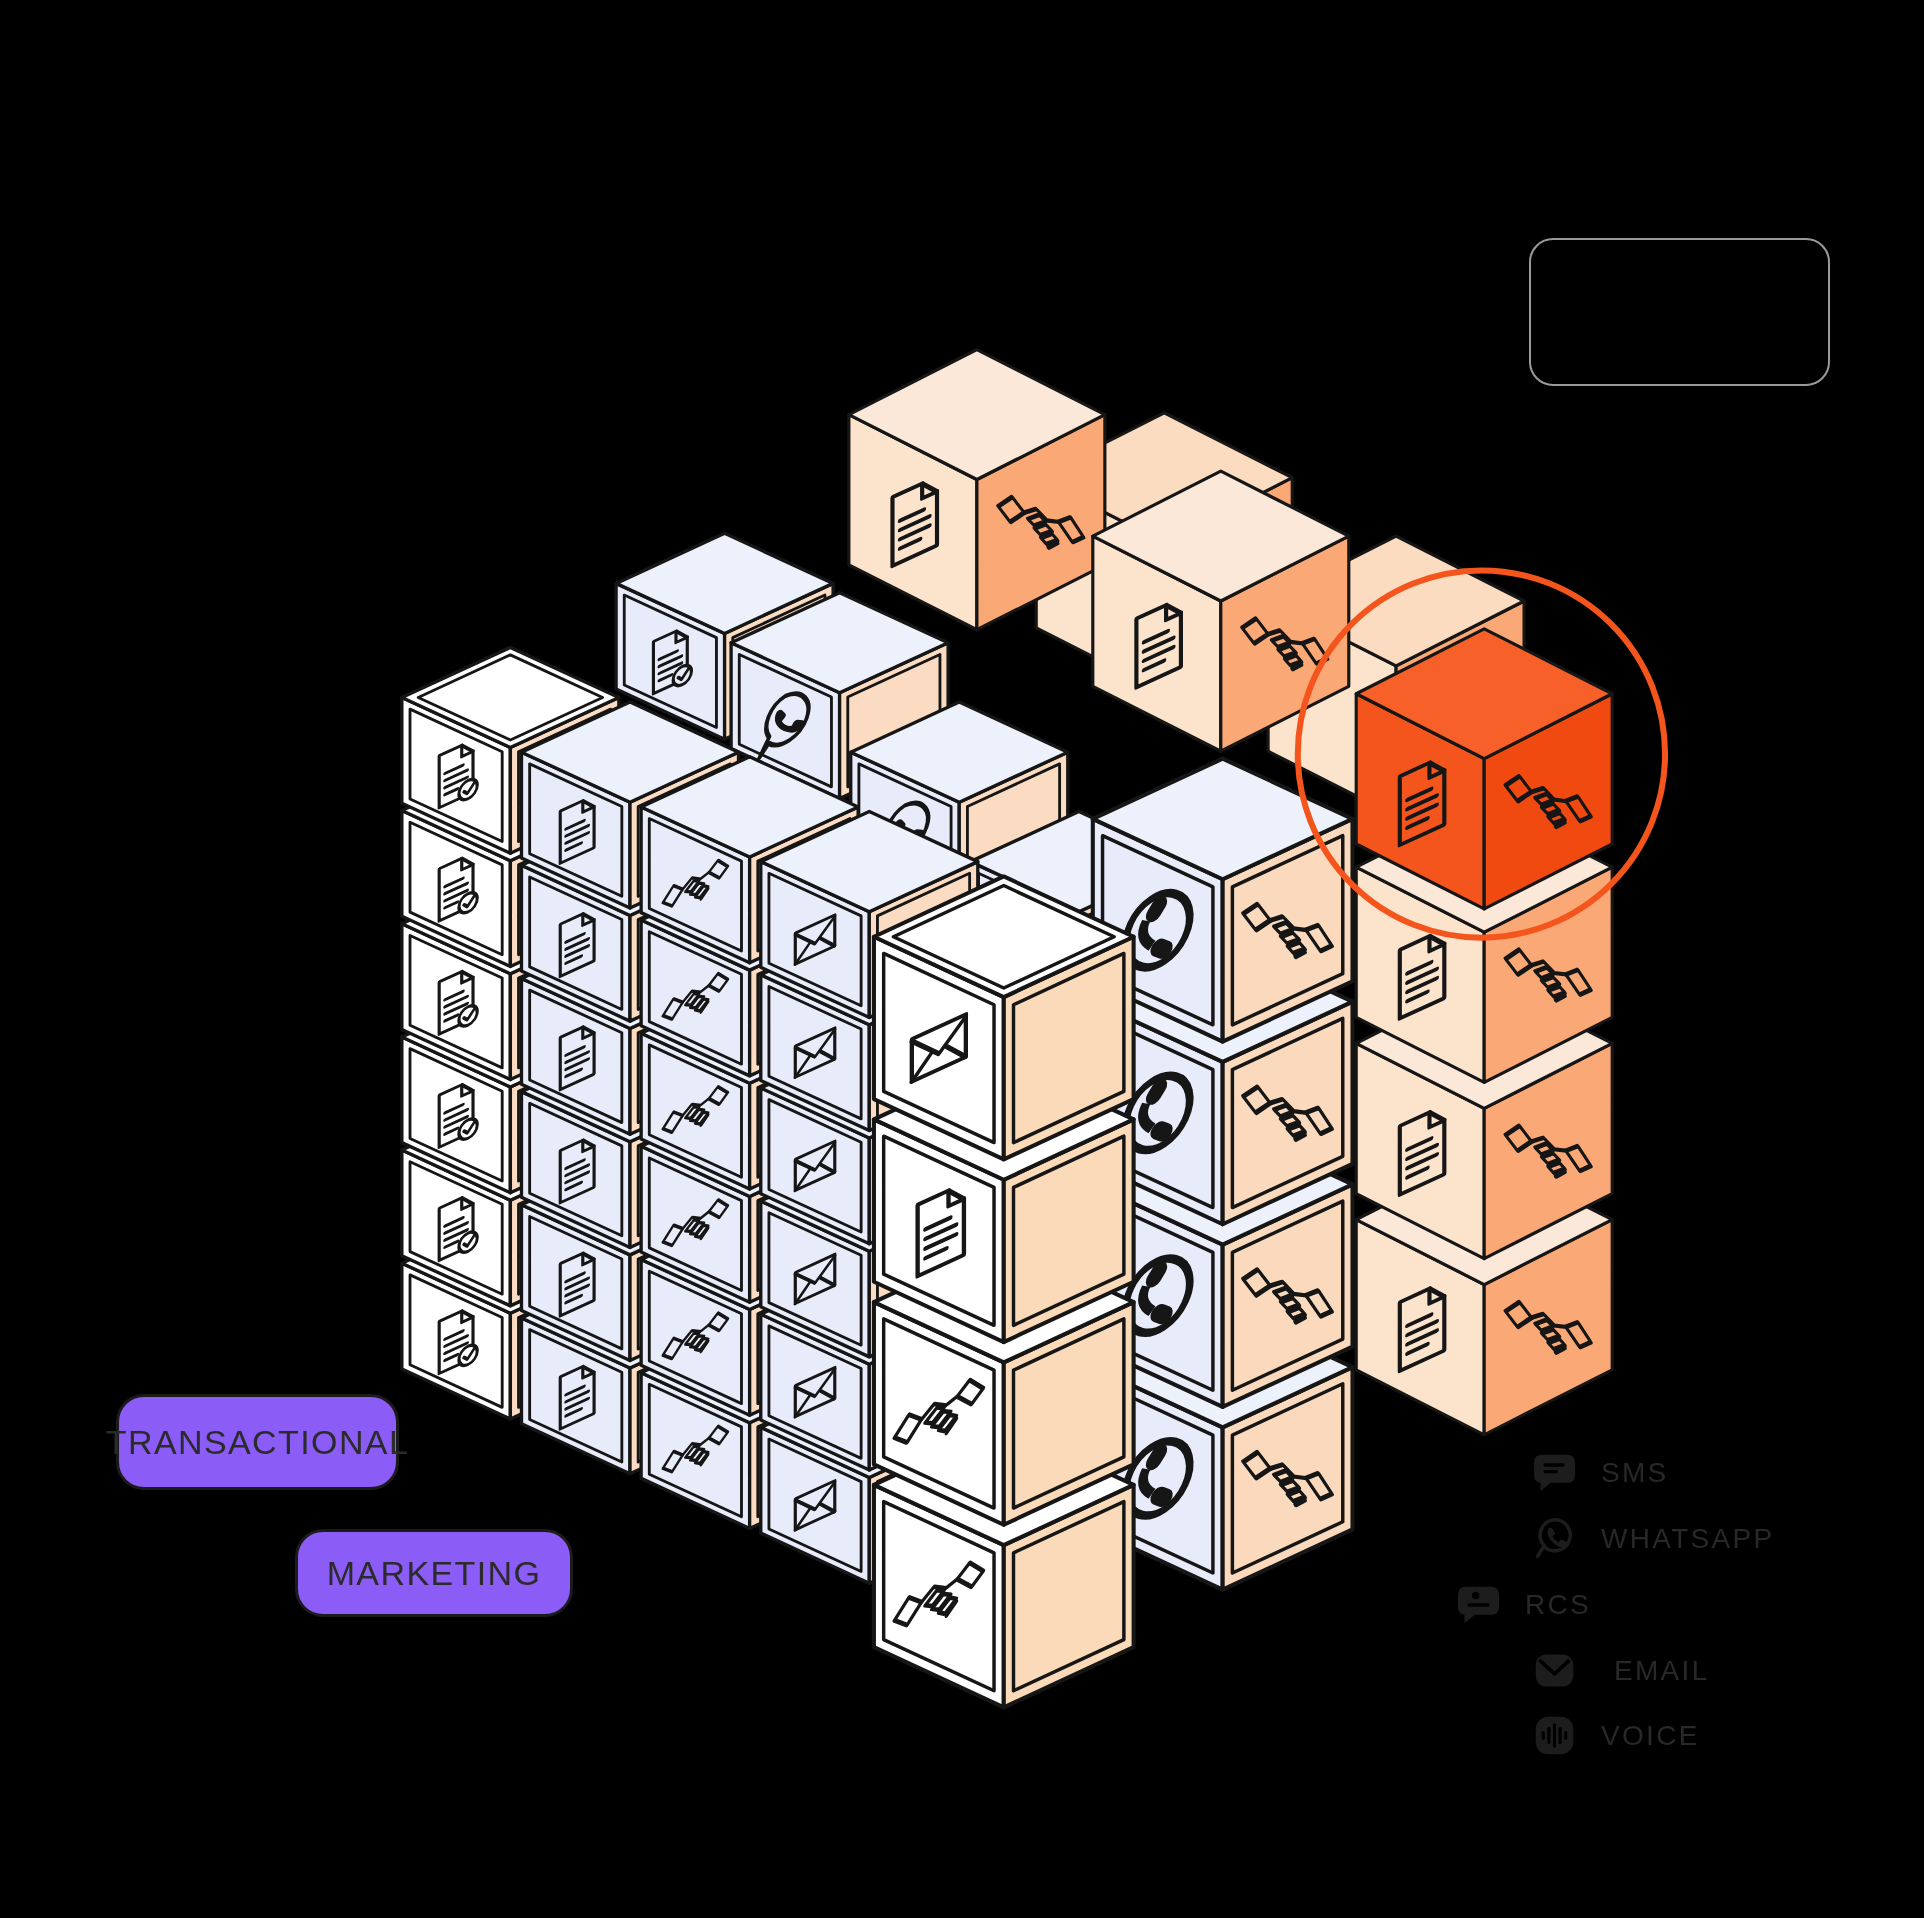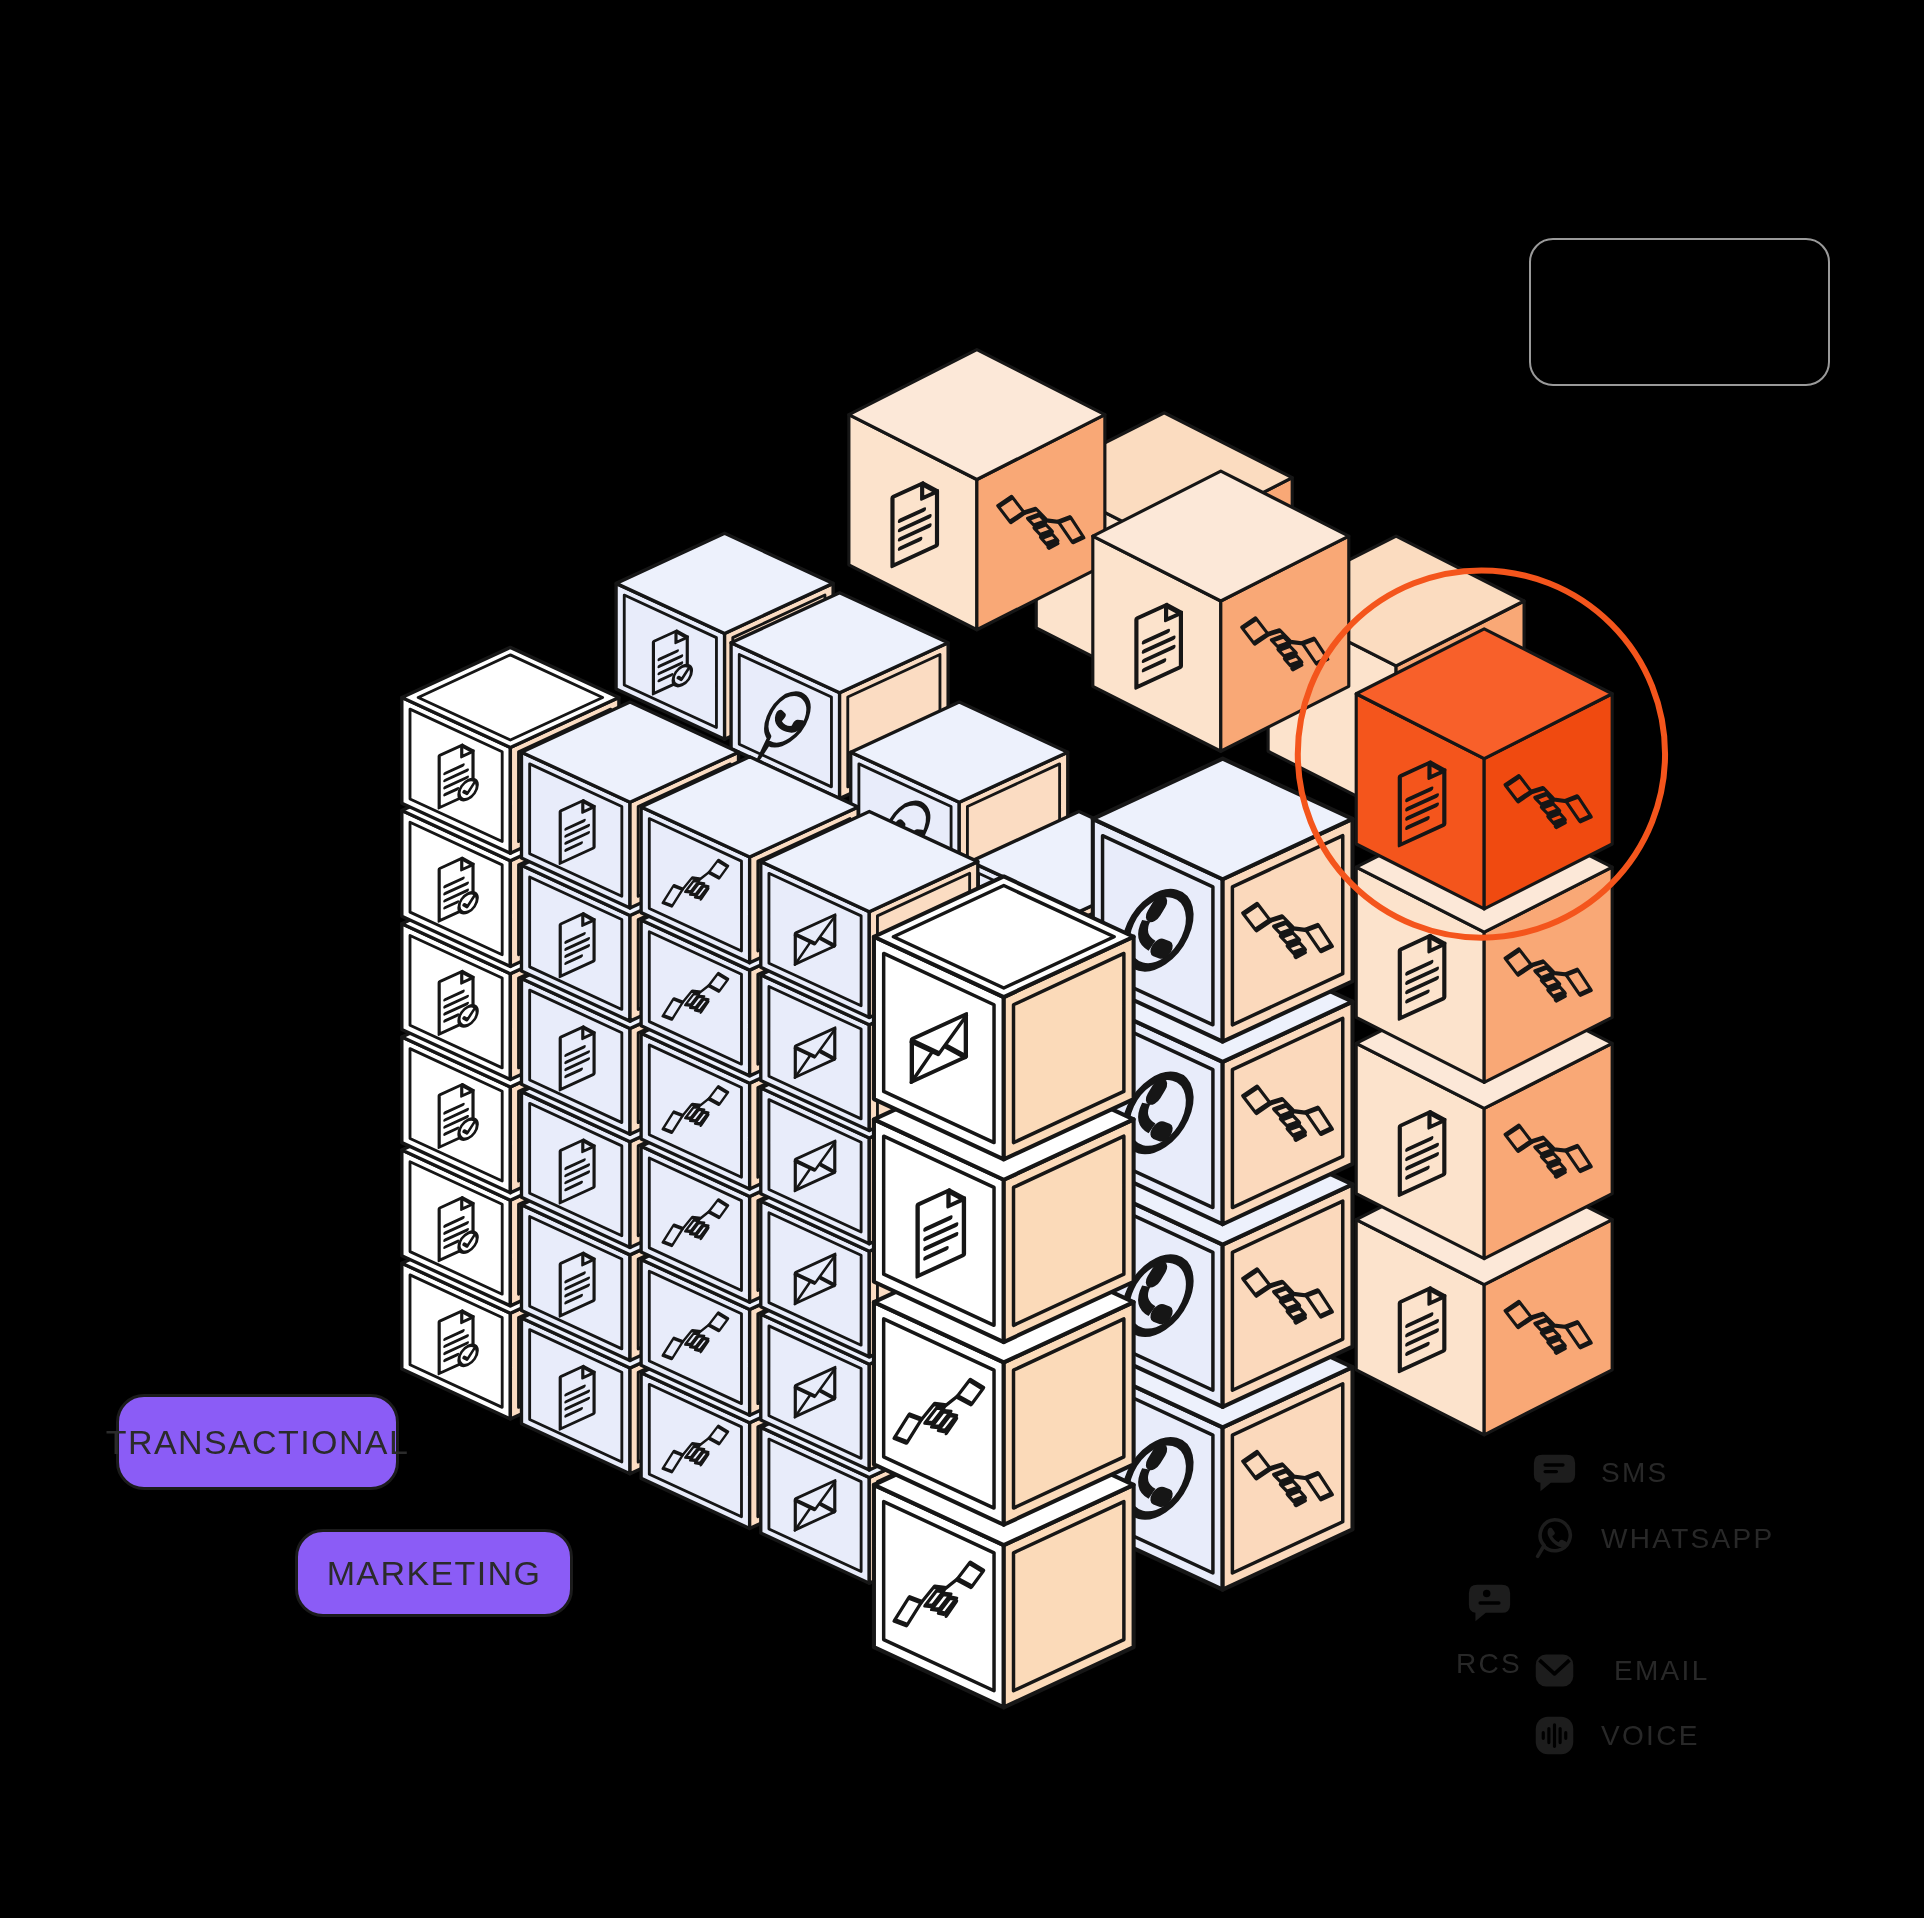--- a/index.html
+++ b/index.html
@@ -509,21 +509,21 @@
           <use href="#lg-sms"></use>
         </svg>
       <span class="legend-label">SMS</span>
     </div>
     <div class="legend-row" style="left: 1532px; top: 1514px; gap: 24px;">
       <svg class="legend-ic" viewBox="0 0 49 49" width="45" height="45">
           <use href="#lg-whatsapp"></use>
         </svg>
       <span class="legend-label">WHATSAPP</span>
     </div>
-    <div class="legend-row" style="left: 1456px; top: 1580px; gap: 24px; flex-direction: column;">
+    <div class="legend-row" style="left: 1456px; top: 1580px; gap: 24px;">
       <svg class="legend-ic" viewBox="0 0 49 49" width="45" height="45">
           <use href="#lg-rcs"></use>
         </svg>
       <span class="legend-label">RCS</span>
     </div>
     <div class="legend-row" style="left: 1532px; top: 1646px; gap: 37px;">
       <svg class="legend-ic" viewBox="0 0 49 49" width="45" height="45">
           <use href="#lg-email"></use>
         </svg>
       <span class="legend-label">EMAIL</span>

